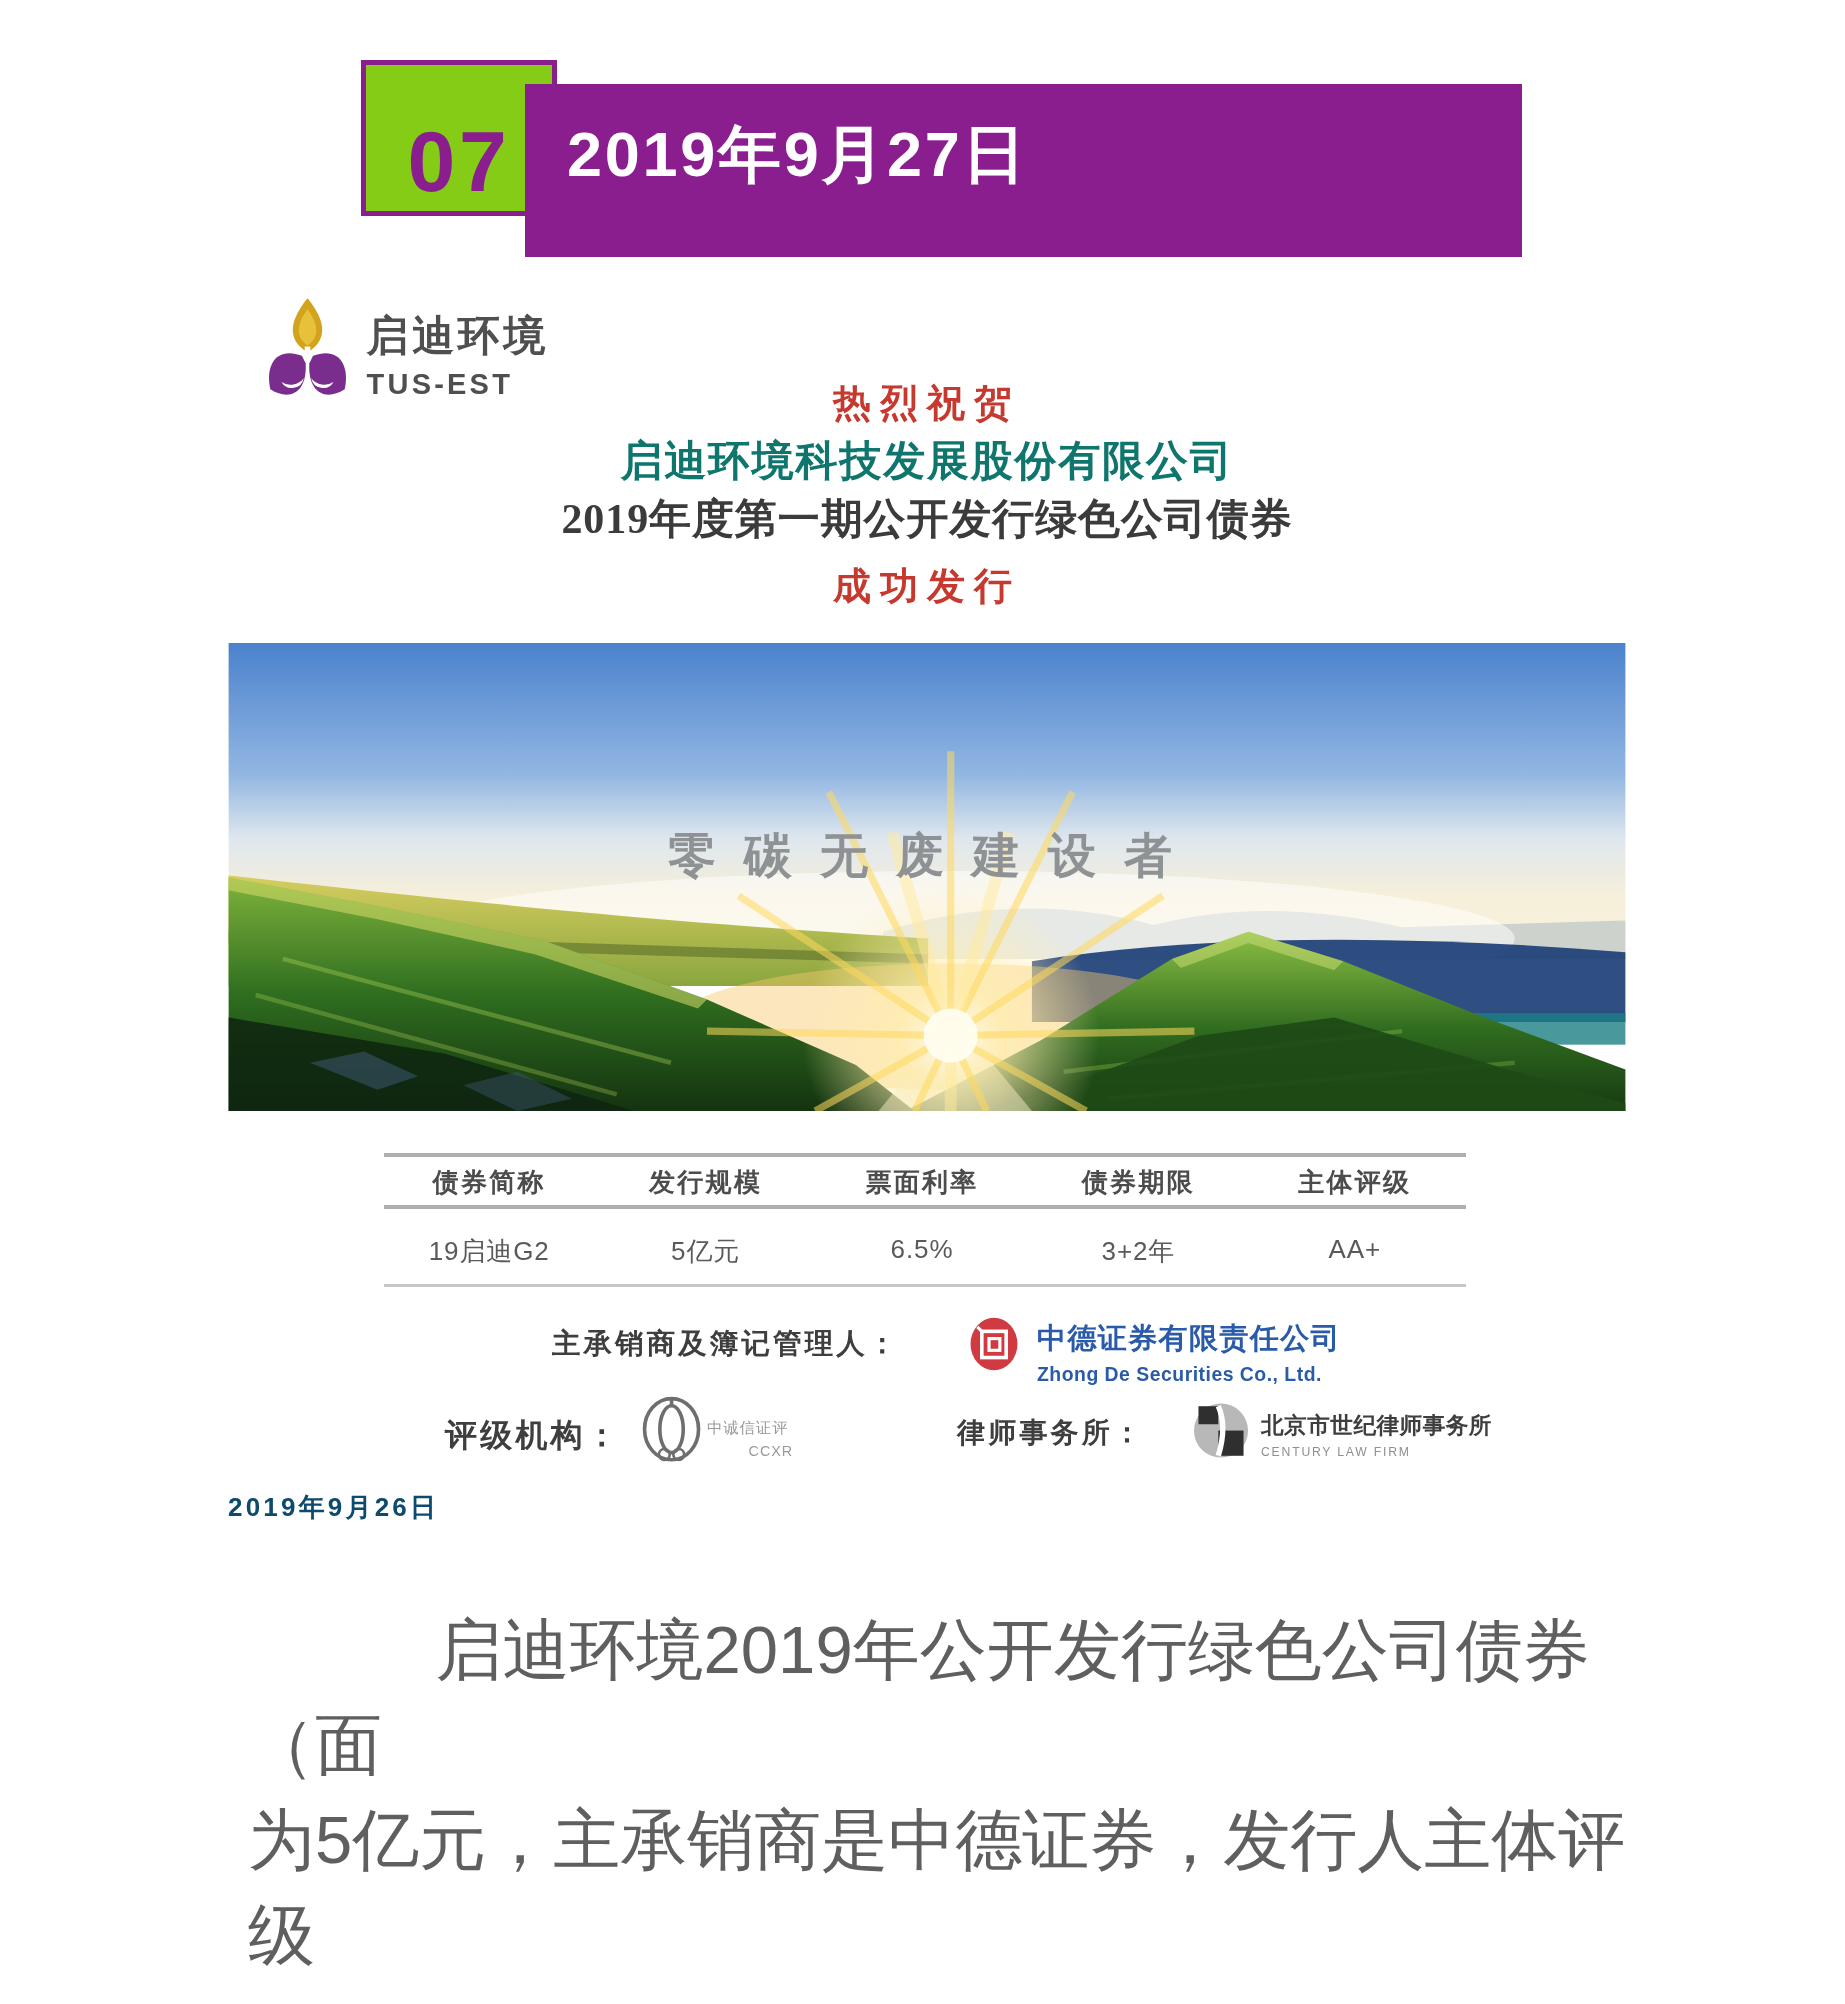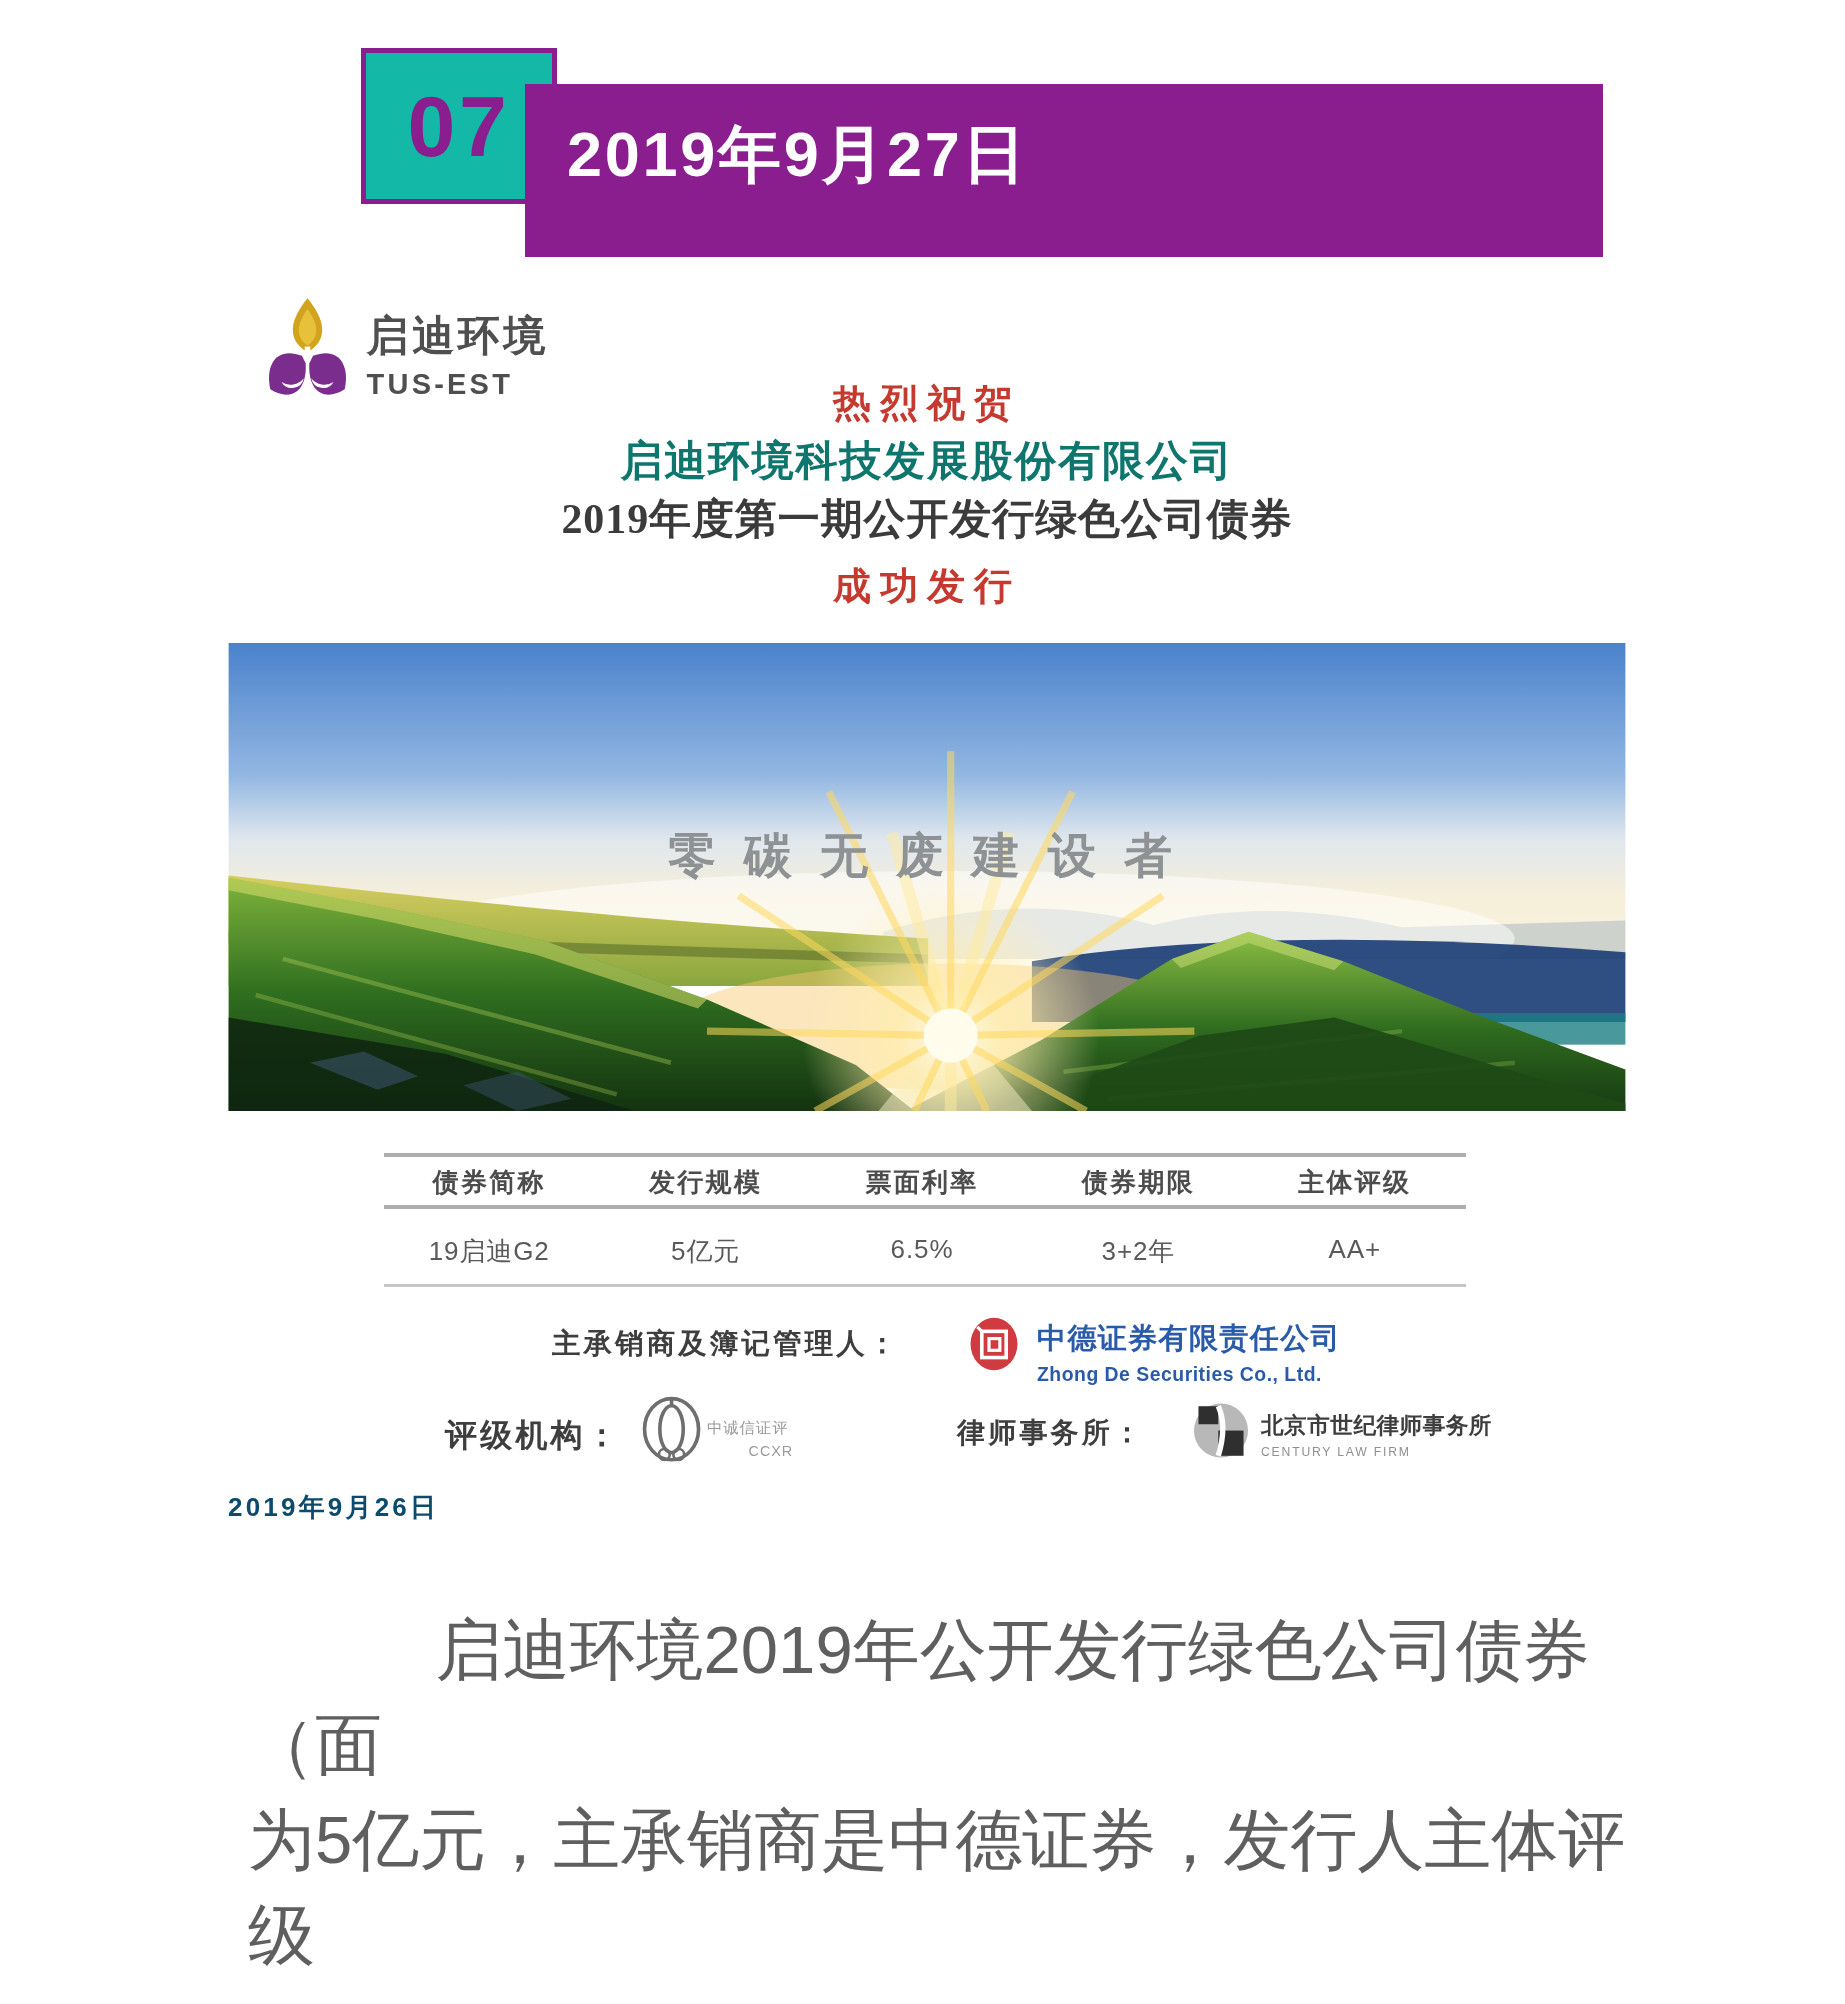--- a/index.html
+++ b/index.html
@@ -1,23 +1,23 @@
 <!DOCTYPE html>
 <html style="font-size:7.2px"><head>
 <meta charset="utf-8">
 <style>
   html,body{margin:0;padding:0;width:1846px;height:2005px;background:#ffffff;overflow:hidden;
             font-family:"Liberation Sans", sans-serif;}
   .abs{position:absolute;}
 
   
-  #num-box{left:361px;top:48px;width:186px;height:146px;background:#14b8a6;
-           border:5.4px solid #8b1e8f;z-index:2;display:flex;align-items:center;justify-content:center;}
+  #num-box{left:361px;top:60px;width:186px;height:146px;background:#84cc16;
+           border:5.4px solid #8b1e8f;z-index:2;display:flex;align-items:flex-end;justify-content:center;}
   #num-box .num{font-size:86px;font-weight:800;color:#8b1e8f;letter-spacing:3.6px;}
-  #banner{left:525px;top:84px;width:1078px;height:173px;background:#8b1e8f;z-index:3;
+  #banner{left:525px;top:84px;width:997px;height:173px;background:#8b1e8f;z-index:3;
           display:flex;align-items:center;}
   #banner .date{color:#ffffff;font-size:63px;font-weight:600;letter-spacing:2.7px;
                 padding-left:42px;position:relative;top:-15.4px;}
 
   
   #logo{left:261px;top:294px;display:flex;align-items:flex-start;}
   #logo .txt{margin-left:12.6px;margin-top:13.5px;}
   #logo .cn{font-size:42px;color:#4f4f4f;font-weight:600;letter-spacing:3.6px;}
   #logo .en{font-size:29px;color:#4f4f4f;font-weight:700;letter-spacing:3.2px;margin-top:4.5px;}
 

